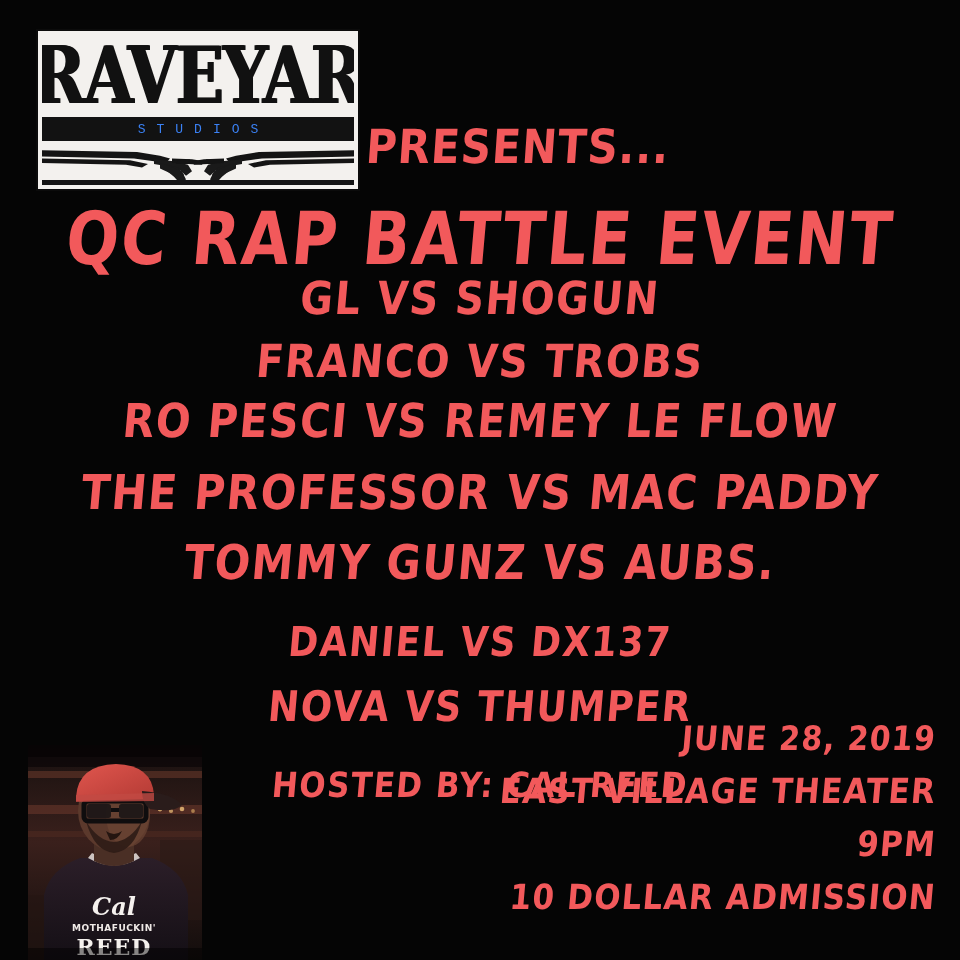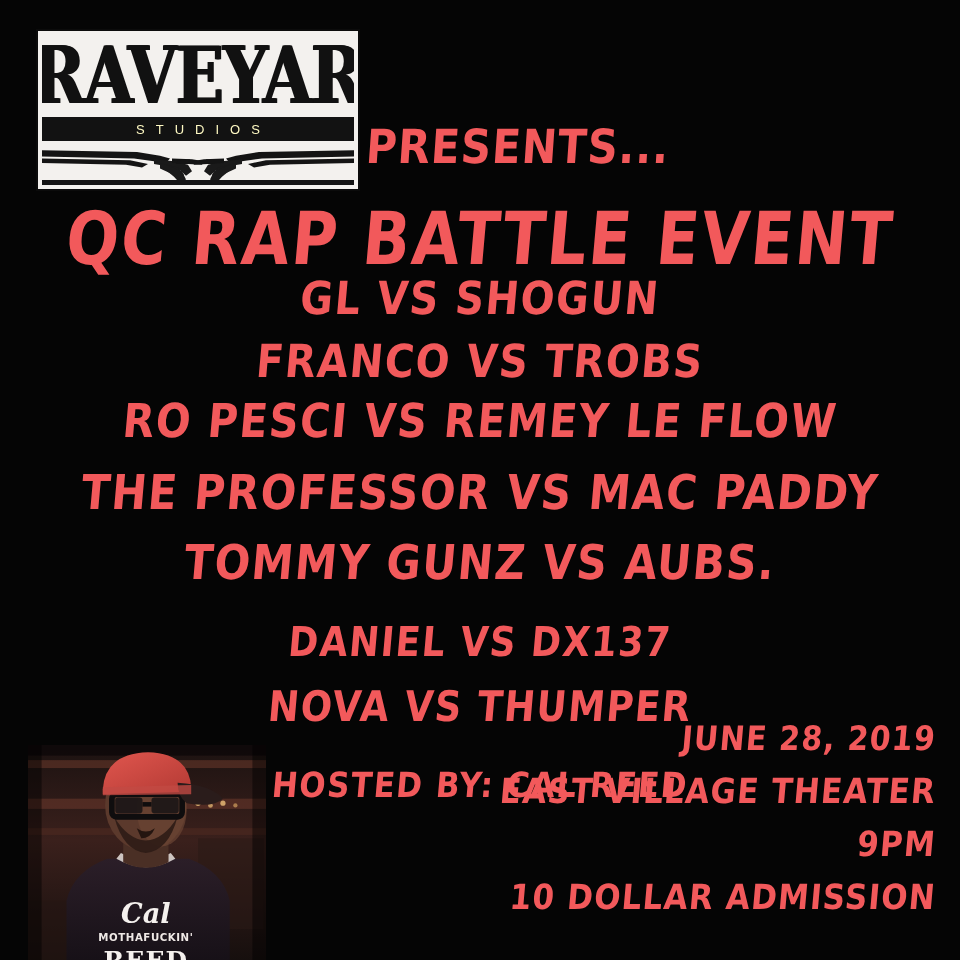--- a/index.html
+++ b/index.html
@@ -56,24 +56,24 @@
     text-shadow: 1px 0 0 #111, -1px 0 0 #111;
   }
   .logo-studios-band {
     height: 24px;
     background: #121212;
     display: flex;
     align-items: center;
     justify-content: center;
   }
   .logo-studios-text {
-    font-family: Liberation Sans, sans-serif;
+    font-family: Liberation Mono, monospace;
     font-size: 13px;
     letter-spacing: 11px;
-    color: #fef9c3;
+    color: #3b82f6;
     padding-left: 11px;
     line-height: 1;
   }
   .logo-hands {
     position: relative;
     flex: 1;
     background: #f3f1ee;
     overflow: hidden;
   }
   .logo-hands svg { display: block; width: 100%; height: 100%; }
@@ -153,21 +153,21 @@
   .d0 { font-size: 30px; }
   .d1 { font-size: 31px; }
   .d2 { font-size: 31px; }
   .d3 { font-size: 31px; margin-bottom: 0; }
 
   
   .photo {
     position: absolute;
     left: 28px;
     top: 745px;
-    width: 238px;
+    width: 174px;
     height: 215px;
     overflow: hidden;
     background: #c2410c;
   }
   .photo svg { display: block; width: 100%; height: 100%; }
 </style>
 </head>
 <body>
 
 <div id="poster">

